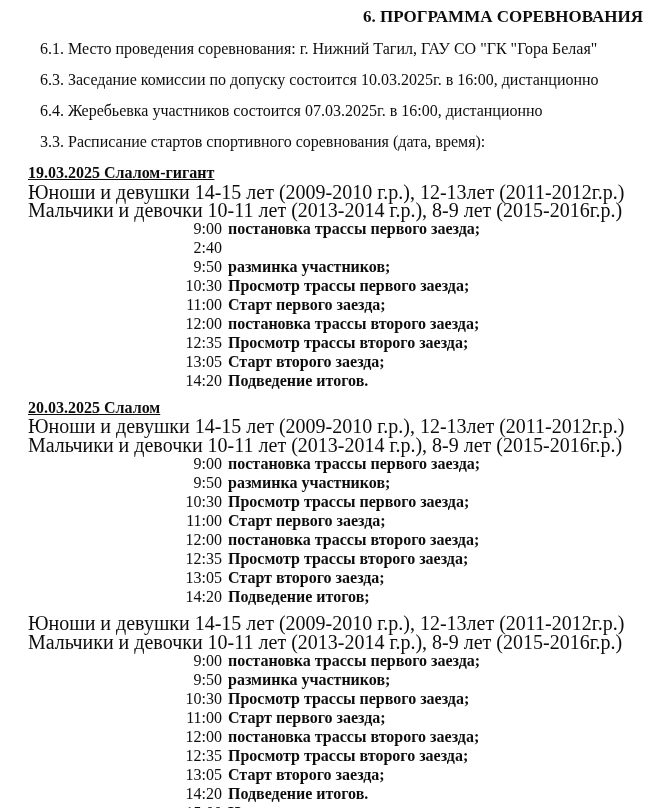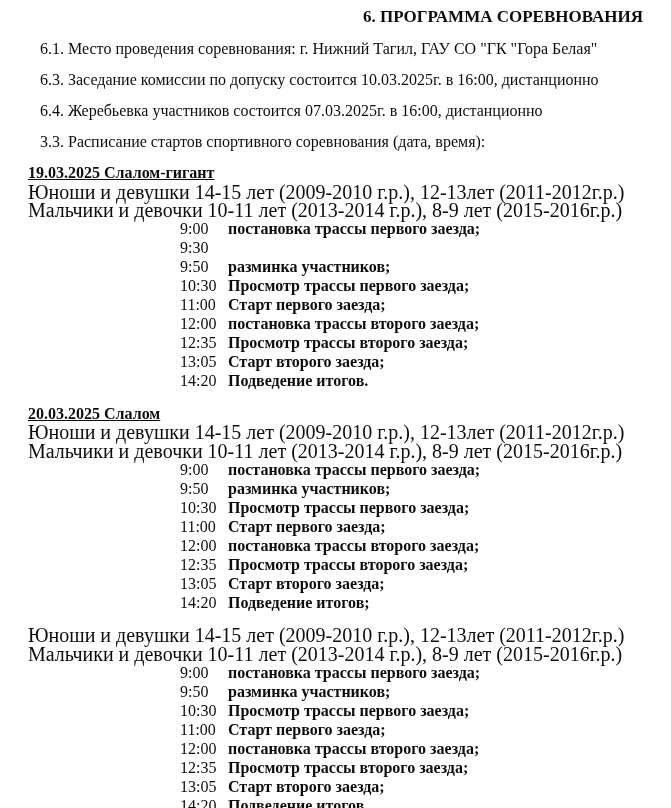--- a/index.html
+++ b/index.html
@@ -30,21 +30,21 @@
     line-height: 18.9px;
     white-space: nowrap;
   }
   .intro .line {
     font-weight: normal;
   }
   .section {
     margin: 0;
   }
   .section.gap {
-    margin-top: 14px;
+    margin-top: 8px;
   }
   .heading {
     font-size: 16px;
     font-weight: bold;
     text-decoration: underline;
     margin: 0;
     line-height: 18.9px;
     white-space: nowrap;
   }
   .group-line {
@@ -57,21 +57,21 @@
   .schedule-row {
     display: flex;
     margin-left: 152px;
     font-size: 16px;
     line-height: 18.9px;
     white-space: nowrap;
   }
   .time {
     flex: none;
     width: 42px;
-    text-align: left;
+    text-align: right;
   }
   .event {
     margin-left: 6px;
     font-weight: bold;
   }
 </style>
 </head>
 <body>
 
 <div class="page">
@@ -88,21 +88,21 @@
     <div class="groups">
           <p class="group-line">Юноши и девушки 14-15 лет (2009-2010 г.р.), 12-13лет (2011-2012г.р.)</p>
           <p class="group-line">Мальчики и девочки 10-11 лет (2013-2014 г.р.), 8-9 лет (2015-2016г.р.)</p>
         </div>
     <div class="schedule">
           <div class="schedule-row">
     <span class="time">9:00</span>
     <span class="event">постановка трассы первого заезда;</span>
   </div>
           <div class="schedule-row">
-    <span class="time">9:30</span>
+    <span class="time">2:40</span>
   </div>
           <div class="schedule-row">
     <span class="time">9:50</span>
     <span class="event">разминка участников;</span>
   </div>
           <div class="schedule-row">
     <span class="time">10:30</span>
     <span class="event">Просмотр трассы первого заезда;</span>
   </div>
           <div class="schedule-row">

